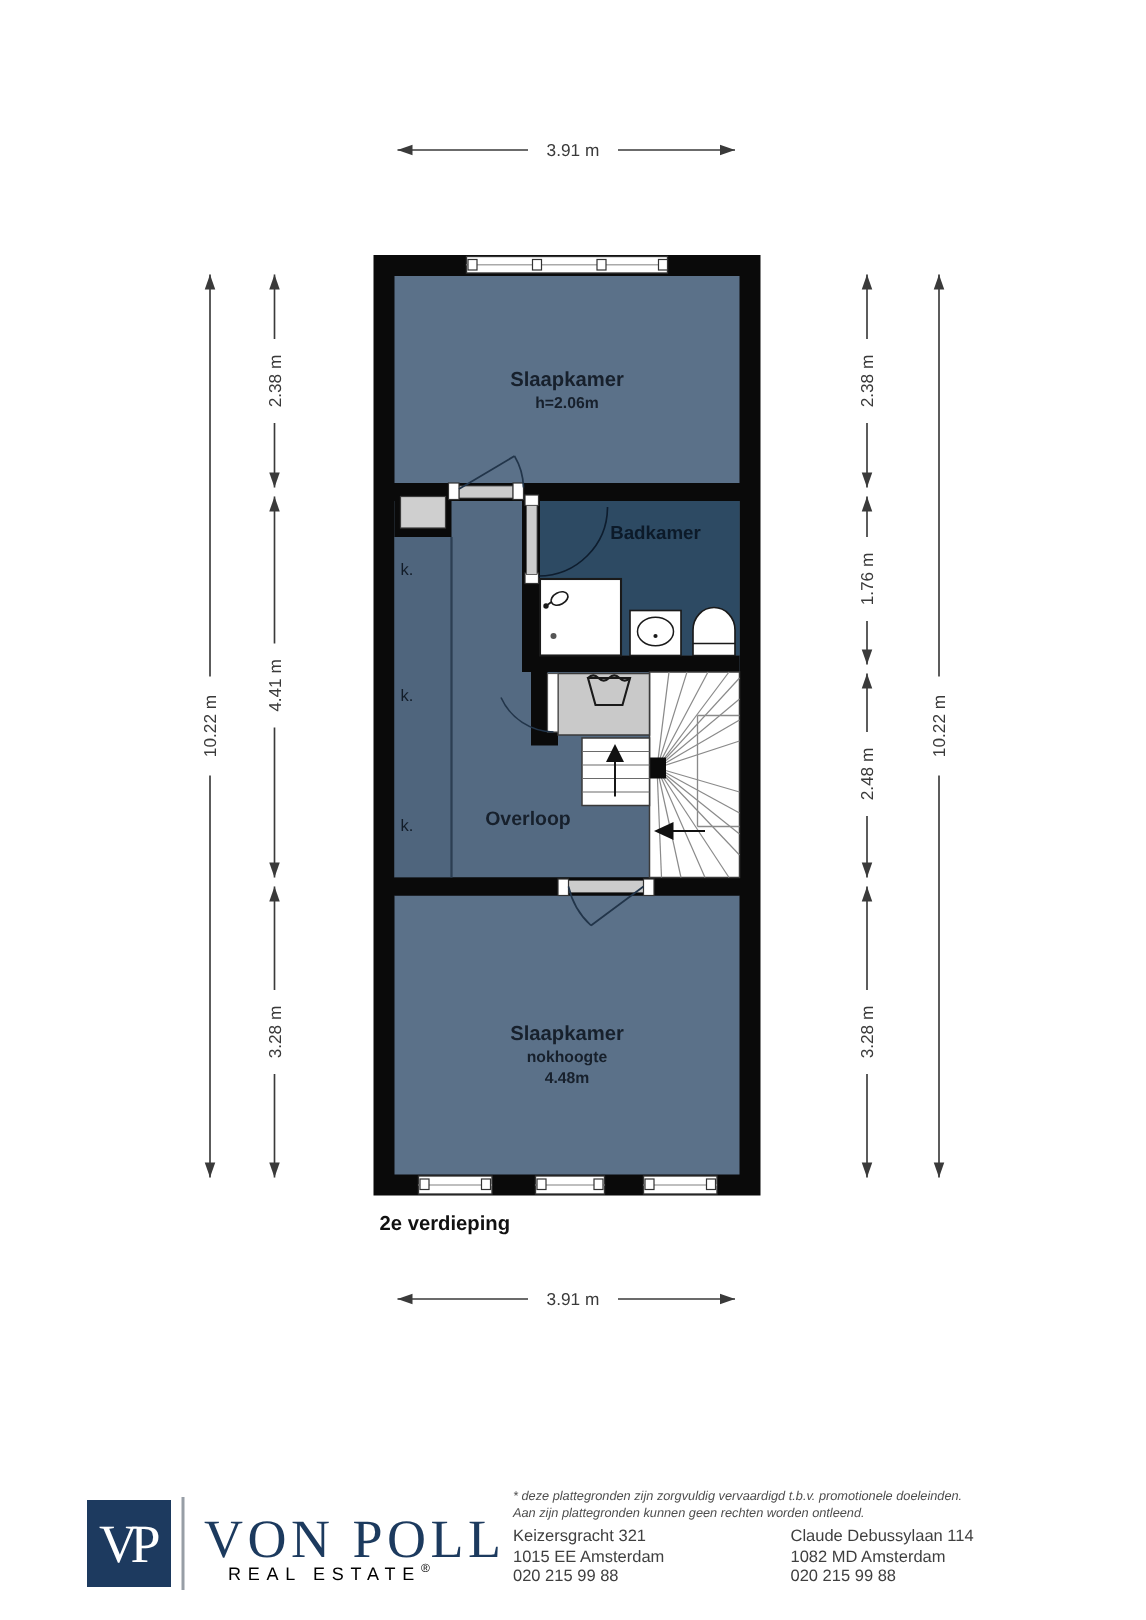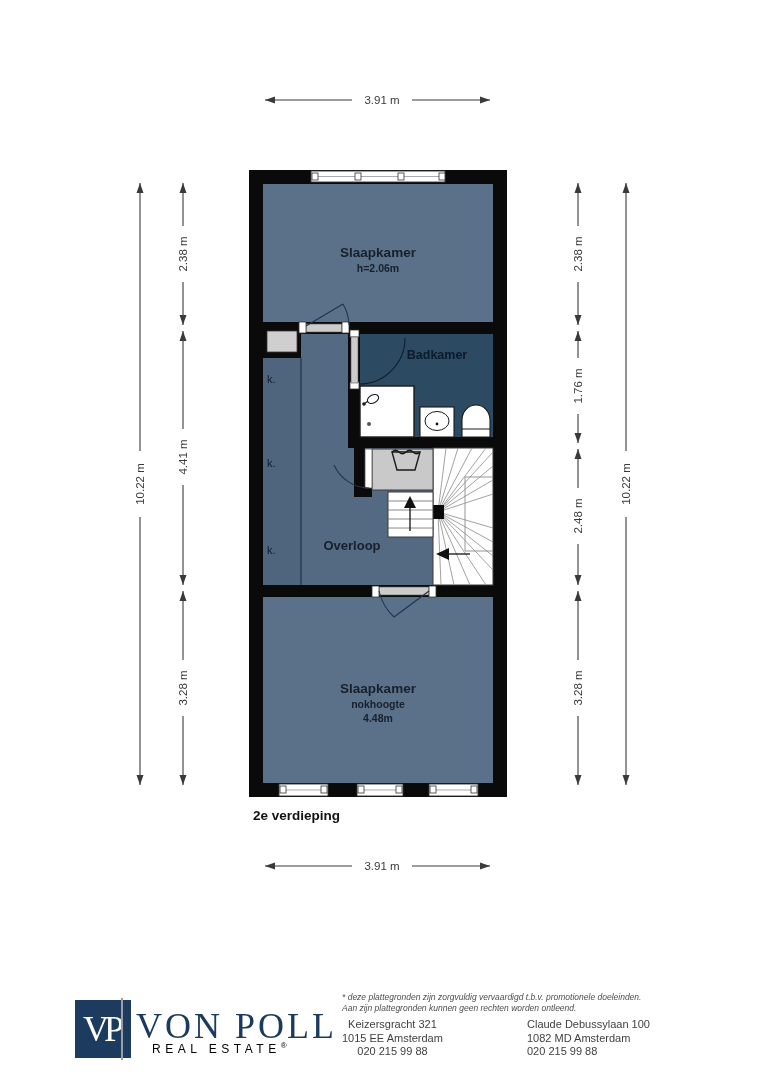--- a/index.html
+++ b/index.html
@@ -2,32 +2,32 @@
 <html><head>
 <meta charset="utf-8">
 <style>
   html,body{margin:0;padding:0;background:#ffffff;}
   body{font-family:"Liberation Sans",sans-serif;}
   .page{position:relative;width:764px;height:1080px;background:#ffffff;overflow:hidden;}
   .plan-svg{position:absolute;left:0;top:0;}
   
   .footer{position:absolute;left:0;top:985px;width:764px;height:95px;}
   .logo-box{position:absolute;left:58px;top:15px;width:56px;height:58px;background:#1d3a5f;
-            display:flex;align-items:center;justify-content:center;margin-left:17px;}
+            display:flex;align-items:center;justify-content:center;}
   .logo-box span{color:#ffffff;font-family:"Liberation Serif",serif;font-size:36px;
                  letter-spacing:-0.14em;padding-right:4px;}
   .logo-divider{position:absolute;left:121px;top:13px;width:2px;height:62px;background:#979ea6;}
   .brand{position:absolute;left:136px;top:20px;color:#1c3a5e;font-family:"Liberation Serif",serif;
          font-size:36px;letter-spacing:3px;white-space:nowrap;}
   .tagline{position:absolute;left:152px;top:56px;color:#000000;font-size:12px;
            letter-spacing:4.5px;white-space:nowrap;}
   .tagline sup{font-size:8px;letter-spacing:0;}
   .disclaimer{position:absolute;left:342px;top:7px;color:#4d4d4d;font-size:8.5px;line-height:11px;font-style:italic;}
   .office{position:absolute;top:33px;color:#3f3f3f;font-size:11px;line-height:13.5px;}
-  .office.left{left:342px;text-align:center;}
+  .office.left{left:342px;}
   .office.right{left:527px;}
 </style>
 </head>
 <body>
 
 <div class="page">
 
 <svg class="plan-svg" width="764" height="1080" viewBox="0 0 764 1080">
 
   <g>
@@ -288,18 +288,18 @@
     <div class="disclaimer">
       <div>* deze plattegronden zijn zorgvuldig vervaardigd t.b.v. promotionele doeleinden.</div>
       <div>Aan zijn plattegronden kunnen geen rechten worden ontleend.</div>
     </div>
     <div class="office left">
       <div>Keizersgracht 321</div>
       <div>1015 EE Amsterdam</div>
       <div>020 215 99 88</div>
     </div>
     <div class="office right">
-      <div>Claude Debussylaan 100</div>
+      <div>Claude Debussylaan 114</div>
       <div>1082 MD Amsterdam</div>
       <div>020 215 99 88</div>
     </div>
   </div>
 </div>
 
 </body></html>

